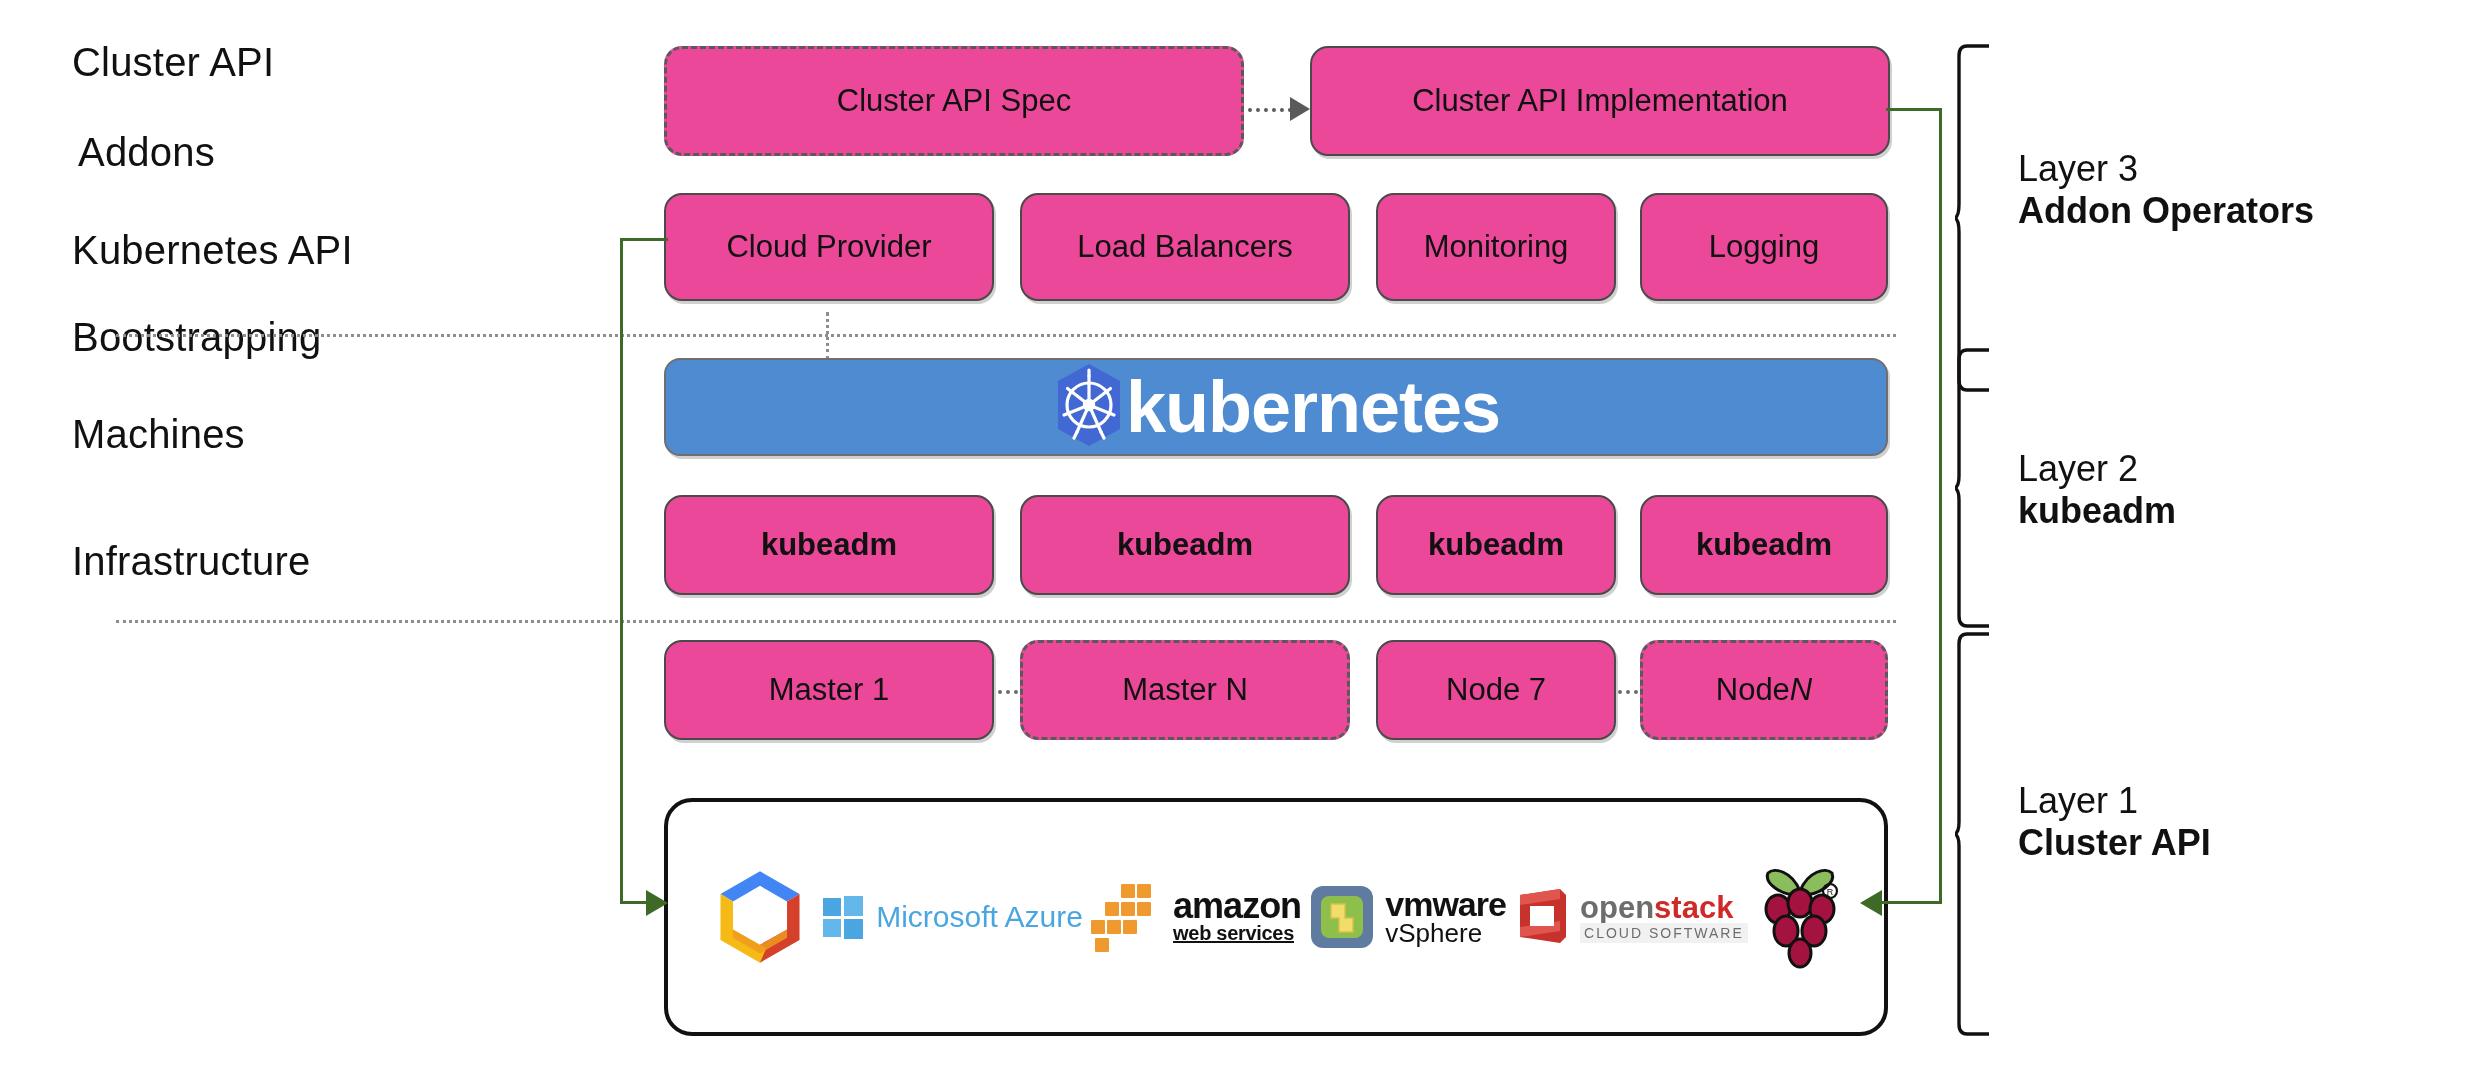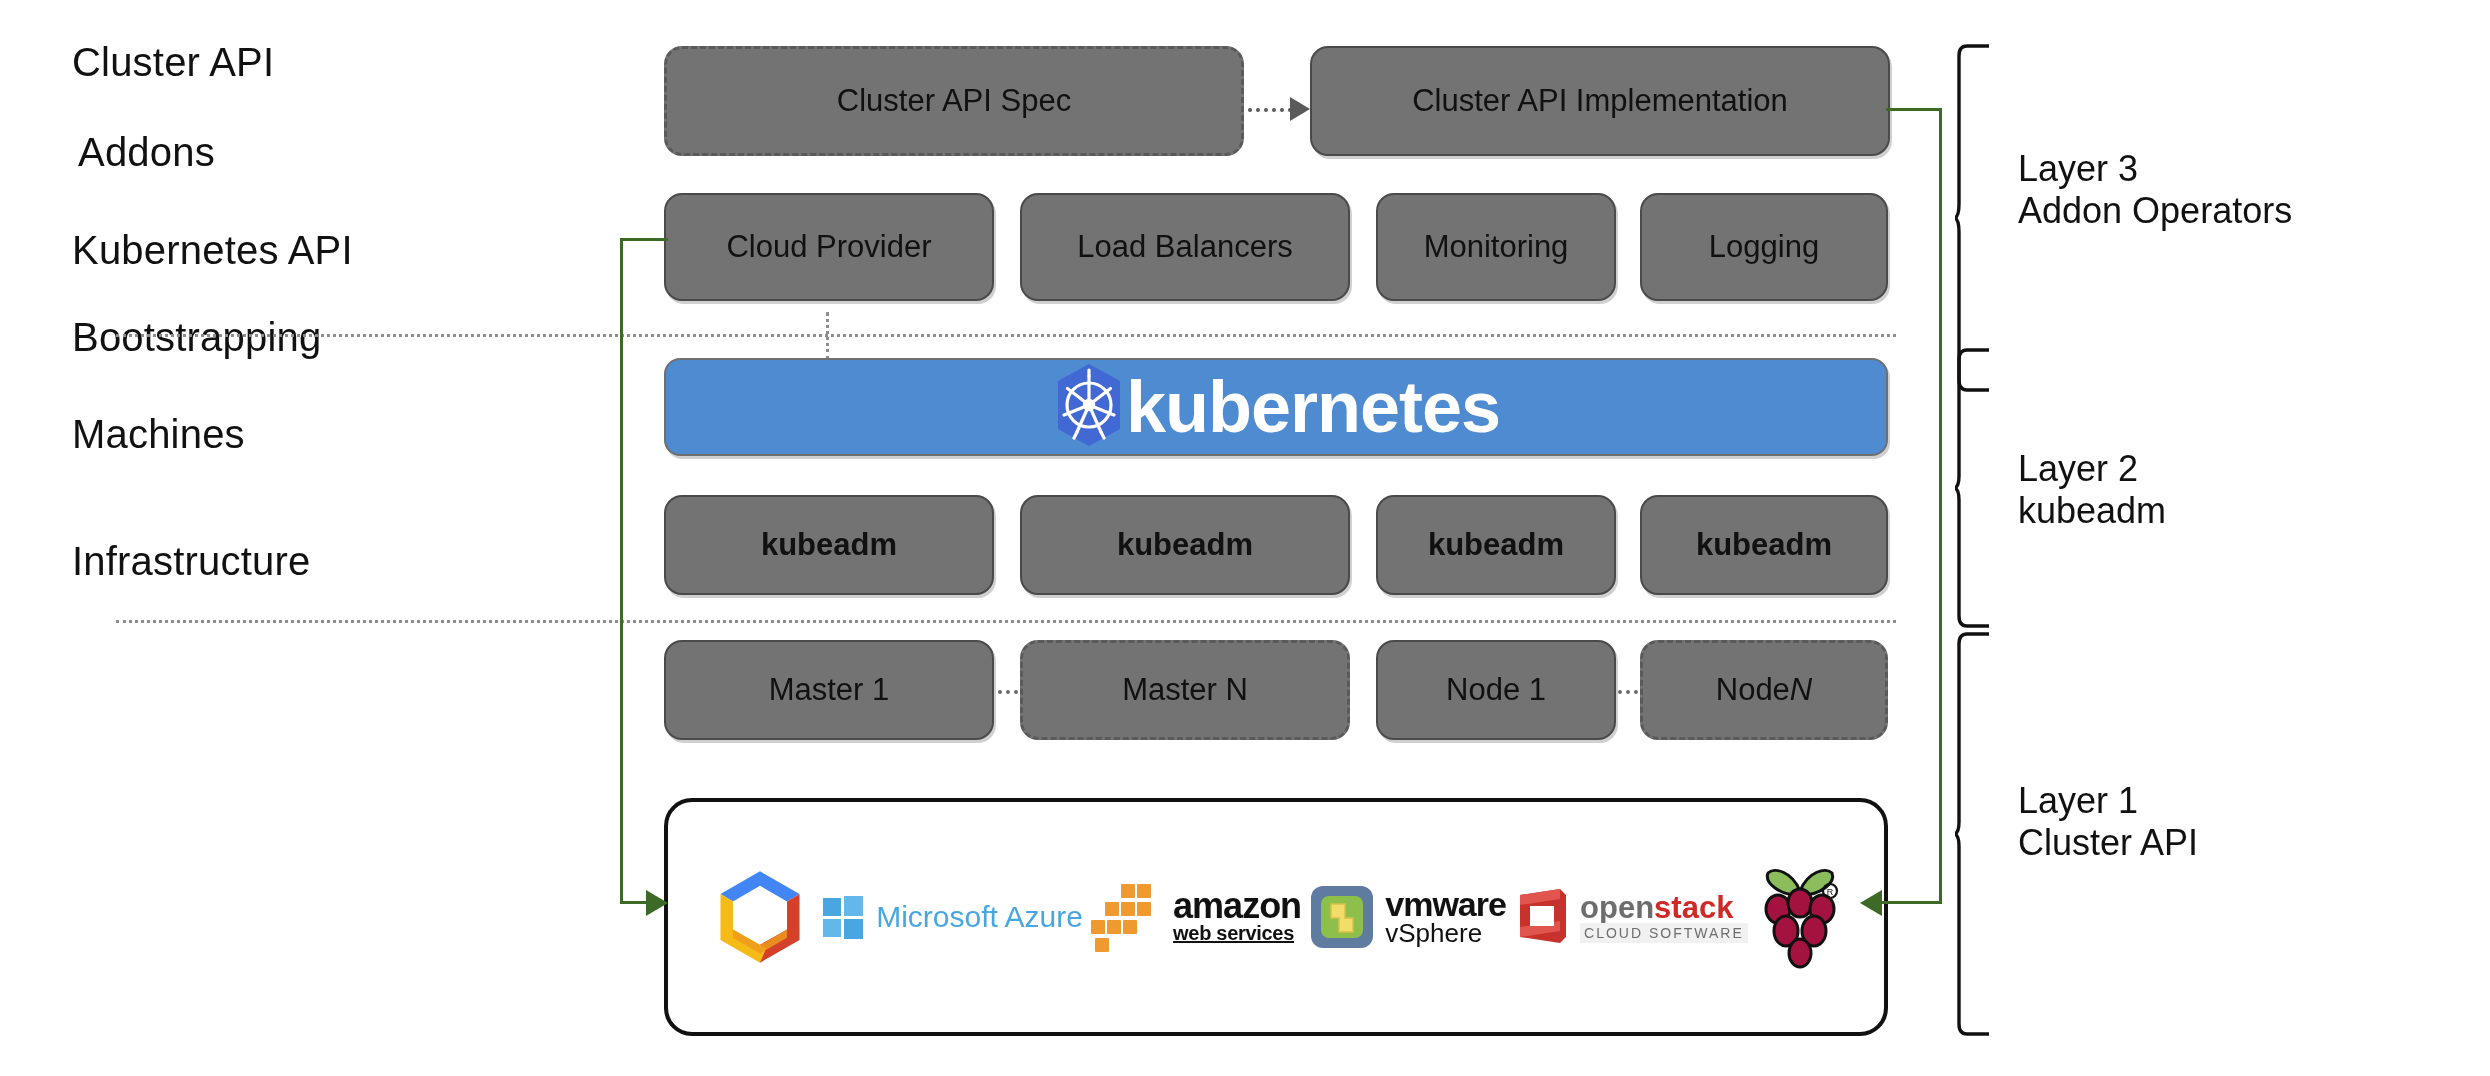--- a/index.html
+++ b/index.html
@@ -2,21 +2,21 @@
 <html><head>
 <meta charset="utf-8">
 <style>
   html,body{margin:0;padding:0;background:#ffffff;}
   body{width:2490px;height:1076px;font-family:"Liberation Sans",sans-serif;color:#000;overflow:hidden;}
   #stage{position:relative;width:2169px;height:1076px;}
 
   .row-label{position:absolute;font-size:40px;color:#111;white-space:nowrap;letter-spacing:.2px;}
 
   .box{position:absolute;box-sizing:border-box;display:flex;align-items:center;justify-content:center;
-       background:#737373;border-radius:18px;font-size:31px;color:#111;text-align:center;}
+       background:#ec4899;border-radius:18px;font-size:31px;color:#111;text-align:center;}
   .box.solid{border:2.5px solid #4a4a4a;box-shadow:2px 3px 0 rgba(120,120,120,.35);}
   .box.dashed{border:3px dashed #5a5a5a;}
   .box.bold-t{font-weight:bold;}
   .box .ital{font-style:italic;}
 
   .k8s-banner{position:absolute;box-sizing:border-box;background:#4e8bd0;border:2.5px solid #6f6f6f;
        border-radius:16px;box-shadow:2px 3px 0 rgba(120,120,120,.35);
        display:flex;align-items:center;justify-content:center;}
   .k8s-word{font-size:72px;font-weight:bold;color:#fff;letter-spacing:-1px;line-height:1;}
 
@@ -31,21 +31,21 @@
   .gv{width:3px;}
   .arrow-r{position:absolute;width:0;height:0;border-top:13px solid transparent;border-bottom:13px solid transparent;border-left:22px solid #3d6b27;}
   .arrow-l{position:absolute;width:0;height:0;border-top:13px solid transparent;border-bottom:13px solid transparent;border-right:22px solid #3d6b27;}
 
   .dotline{position:absolute;height:0;border-top:4px dotted #5a5a5a;}
   .darrow{position:absolute;width:0;height:0;border-top:12px solid transparent;border-bottom:12px solid transparent;border-left:20px solid #5a5a5a;}
   .minidots{position:absolute;height:0;border-top:4px dotted #6b6b6b;}
 
   .brace{position:absolute;}
   .layer-txt{position:absolute;font-size:36px;line-height:1.18;color:#111;white-space:nowrap;}
-  .layer-txt .b{font-weight:normal;}
+  .layer-txt .b{font-weight:bold;}
 
   
   .logo{position:relative;display:flex;align-items:center;justify-content:center;}
   .az-txt{color:#4aa6e0;font-size:30px;white-space:nowrap;}
   .aws-txt{color:#111;font-weight:bold;font-size:36px;line-height:.92;letter-spacing:-1px;}
   .aws-sub{color:#111;font-size:20px;font-weight:bold;letter-spacing:-.3px;text-decoration:underline;}
   .vm-txt{color:#111;font-weight:bold;font-size:34px;line-height:.95;letter-spacing:-1px;}
   .vm-sub{color:#111;font-size:26px;font-weight:normal;line-height:1;}
   .os-txt{font-size:31px;font-weight:bold;color:#6d6d6d;line-height:1;}
   .os-txt .red{color:#cf2a27;}
@@ -129,21 +129,21 @@
   </div>
 
   <div class="box solid" style="left:664px;top:640px;width:330px;height:100px;">
     <span>Master 1</span>
   </div>
   <div class="minidots" style="left:998px;top:690px;width:20px;"></div>
   <div class="box dashed" style="left:1020px;top:640px;width:330px;height:100px;">
     <span>Master N</span>
   </div>
   <div class="box solid" style="left:1376px;top:640px;width:240px;height:100px;">
-    <span>Node 1</span>
+    <span>Node 7</span>
   </div>
   <div class="minidots" style="left:1618px;top:690px;width:20px;"></div>
   <div class="box dashed" style="left:1640px;top:640px;width:248px;height:100px;">
     <span>Node </span>
       <span class="ital">N</span>
   </div>
 
   <div class="infra-box" style="left:664px;top:798px;width:1224px;height:238px;">
 
     <div class="logo">

